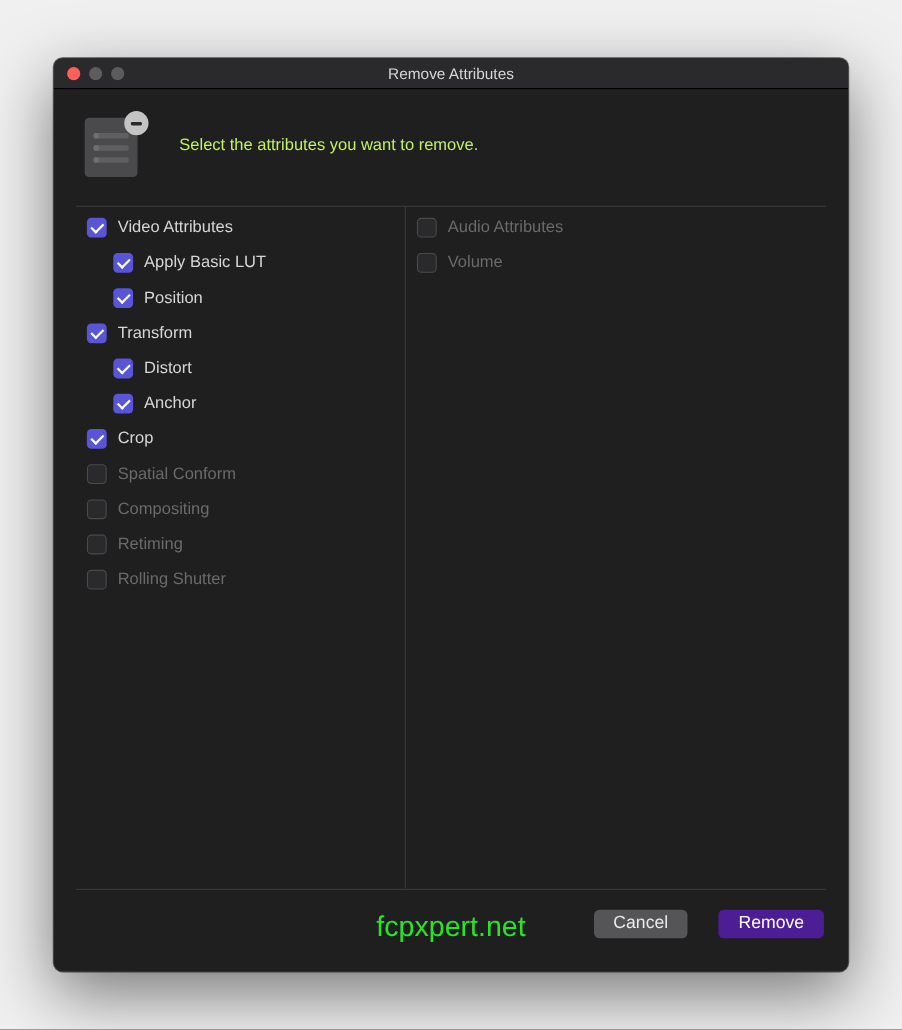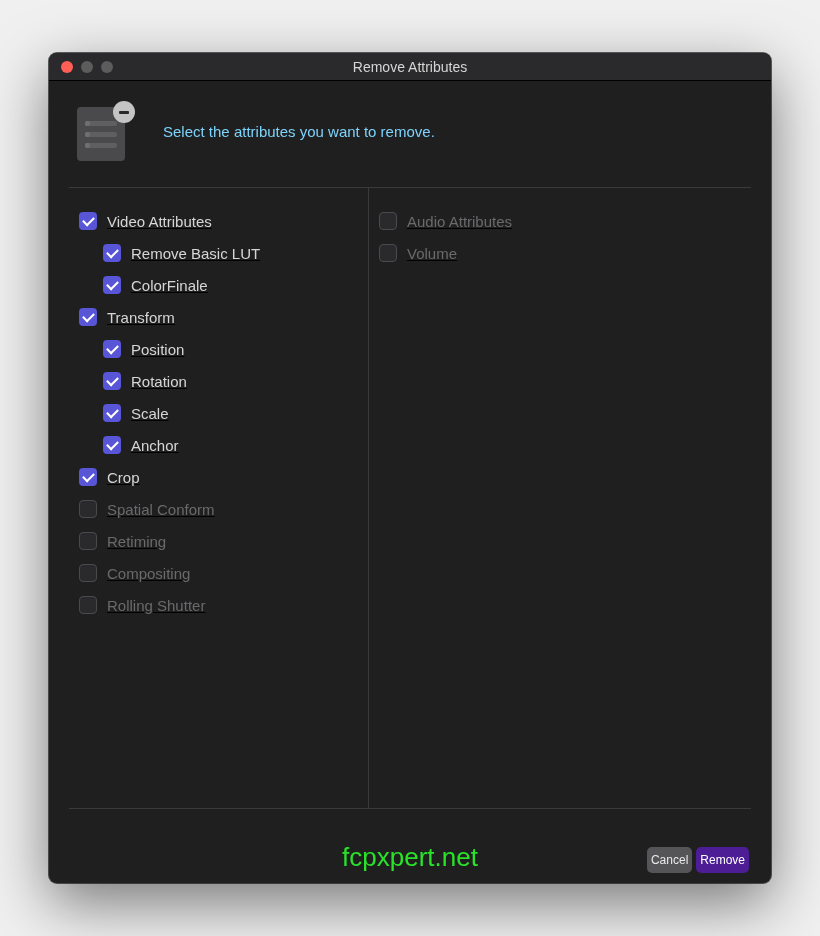--- a/index.html
+++ b/index.html
@@ -105,21 +105,21 @@
     justify-content: center;
   }
   .header-icon .badge::after {
     content: "";
     width: 10px;
     height: 3px;
     background: #2a2a2c;
     border-radius: 1px;
   }
   .header-text {
-    color: #7dd3fc;
+    color: #bef264;
     font-size: 15px;
     line-height: 1.45;
   }
   
   .main {
     flex: 1;
     display: flex;
     margin: 0 20px 18px 20px;
     border-top: 1px solid #3a3a3c;
     border-bottom: 1px solid #3a3a3c;
@@ -129,24 +129,23 @@
     padding: 10px 6px 10px 10px;
     overflow-y: auto;
   }
   .col-left {
     flex: 0 0 300px;
     border-right: 1px solid #3a3a3c;
   }
   .col-right { flex: 1; }
   .row {
     display: flex;
-    align-items: flex-end;
+    align-items: flex-start;
     height: 32px;
     gap: 10px;
-    text-decoration: underline;
   }
   .row.indent-1 { padding-left: 0; }
   .row.indent-2 { padding-left: 24px; }
   .chk {
     width: 18px;
     height: 18px;
     border-radius: 4px;
     flex-shrink: 0;
     display: flex;
     align-items: center;
@@ -168,40 +167,40 @@
   }
   .row-label {
     color: #d6d6d6;
     font-size: 15px;
   }
   .row.disabled .row-label { color: #6a6a6c; }
   
   .footer {
     height: 56px;
     display: flex;
-    align-items: flex-end;
+    align-items: flex-start;
     justify-content: flex-end;
-    gap: 4px;
+    gap: 28px;
     padding: 0 22px 10px 22px;
     position: relative;
   }
   .watermark {
     position: absolute;
     left: 0; right: 0;
     text-align: center;
     color: #29e329;
     font-size: 26px;
     font-weight: 500;
     pointer-events: none;
   }
   .btn {
     height: 26px;
-    padding: 0 4px;
+    padding: 0 18px;
     border-radius: 5px;
-    font-size: 12px;
+    font-size: 16px;
     color: #eaeaea;
     border: none;
     cursor: pointer;
     display: flex;
     align-items: center;
     z-index: 1;
   }
   .btn-secondary { background: #555558; }
   .btn-primary { background: #4c1d95; color: #fff; }
 
@@ -239,61 +238,53 @@
   </div>
 
   <div class="main">
     <div class="col col-left" id="video-col">
         <div class="row indent-1">
           <div class="chk on"></div>
           <span class="row-label">Video Attributes</span>
         </div>
         <div class="row indent-2">
           <div class="chk on"></div>
-          <span class="row-label">Remove Basic LUT</span>
+          <span class="row-label">Apply Basic LUT</span>
         </div>
         <div class="row indent-2">
           <div class="chk on"></div>
-          <span class="row-label">ColorFinale</span>
+          <span class="row-label">Position</span>
         </div>
         <div class="row indent-1">
           <div class="chk on"></div>
           <span class="row-label">Transform</span>
         </div>
         <div class="row indent-2">
           <div class="chk on"></div>
-          <span class="row-label">Position</span>
+          <span class="row-label">Distort</span>
         </div>
         <div class="row indent-2">
           <div class="chk on"></div>
-          <span class="row-label">Rotation</span>
-        </div>
-        <div class="row indent-2">
-          <div class="chk on"></div>
-          <span class="row-label">Scale</span>
-        </div>
-        <div class="row indent-2">
-          <div class="chk on"></div>
           <span class="row-label">Anchor</span>
         </div>
         <div class="row indent-1">
           <div class="chk on"></div>
           <span class="row-label">Crop</span>
         </div>
         <div class="row indent-1 disabled">
           <div class="chk off"></div>
           <span class="row-label">Spatial Conform</span>
         </div>
         <div class="row indent-1 disabled">
           <div class="chk off"></div>
+          <span class="row-label">Compositing</span>
+        </div>
+        <div class="row indent-1 disabled">
+          <div class="chk off"></div>
           <span class="row-label">Retiming</span>
-        </div>
-        <div class="row indent-1 disabled">
-          <div class="chk off"></div>
-          <span class="row-label">Compositing</span>
         </div>
         <div class="row indent-1 disabled">
           <div class="chk off"></div>
           <span class="row-label">Rolling Shutter</span>
         </div>
       </div>
     <div class="col col-right" id="audio-col">
         <div class="row indent-1 disabled">
           <div class="chk off"></div>
           <span class="row-label">Audio Attributes</span>

